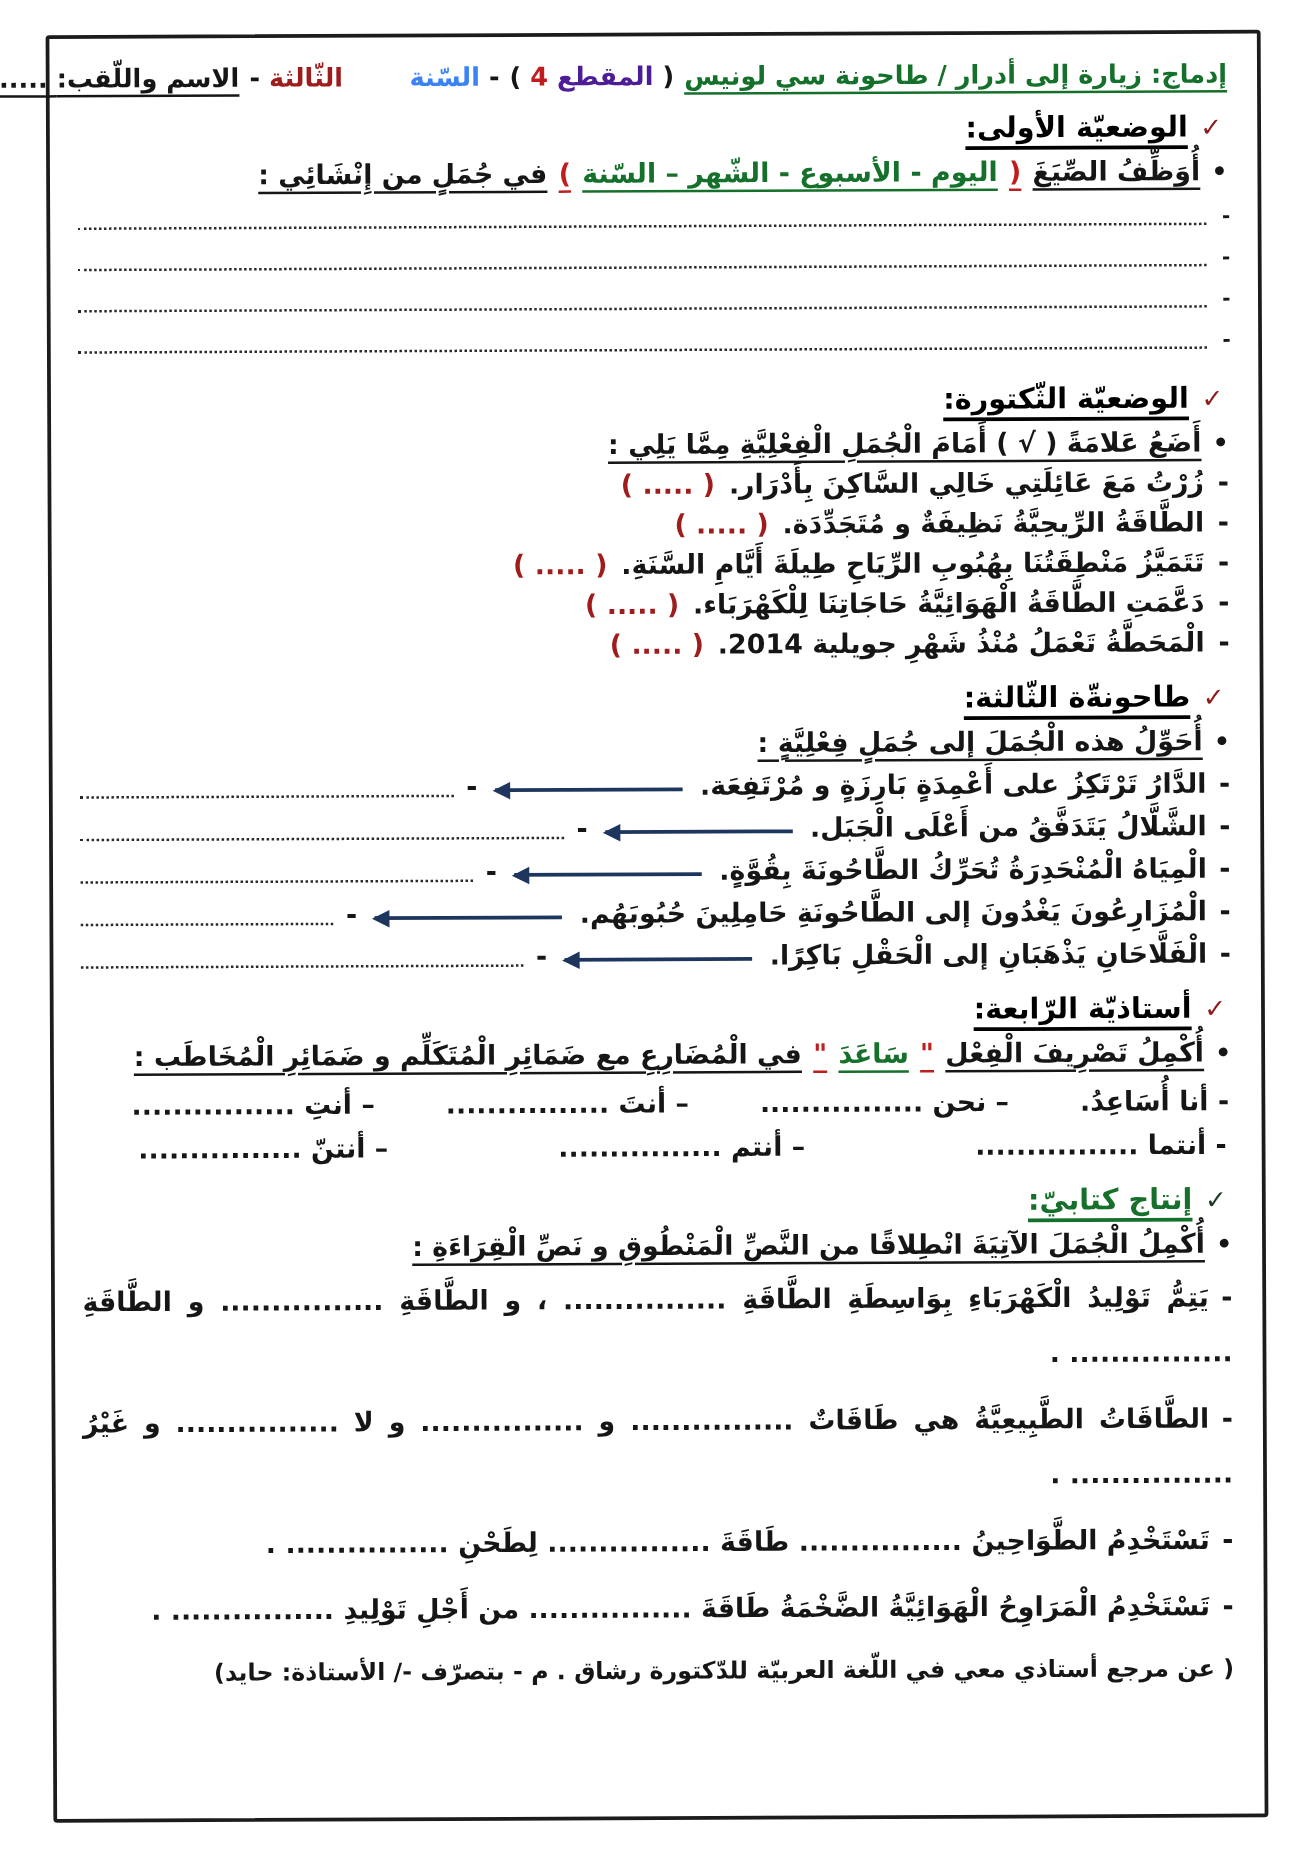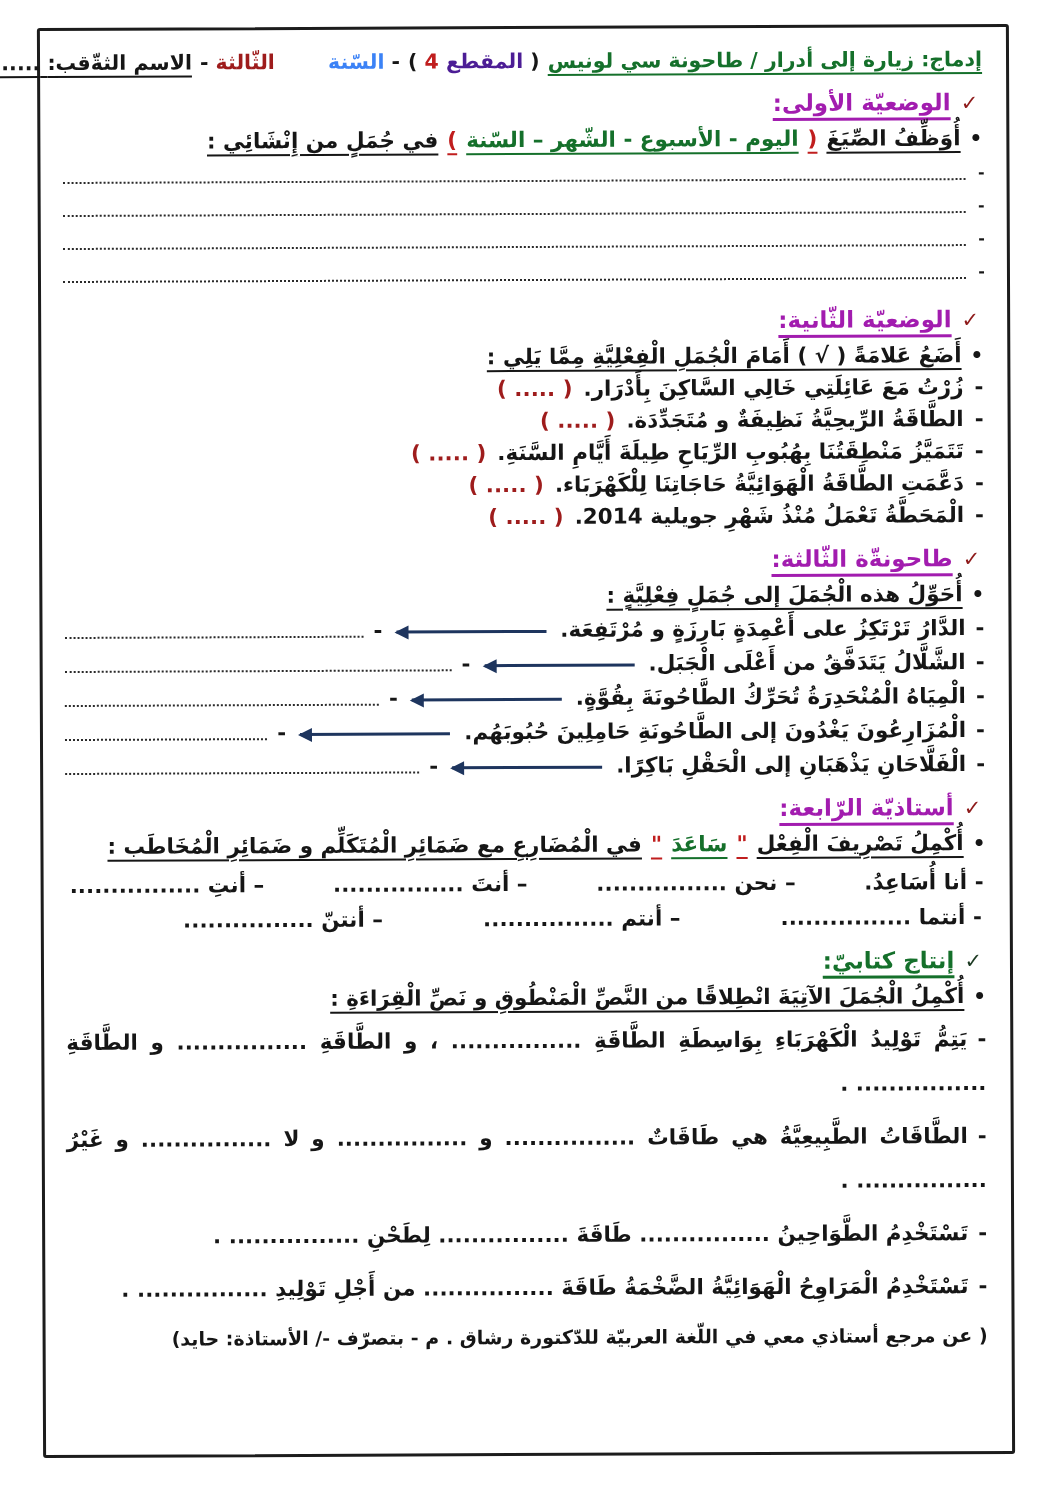--- a/index.html
+++ b/index.html
@@ -20,21 +20,21 @@
   .blue{color:#4c1d95;}
   .navy{color:#3b82f6;margin-left:46px;}
 
   .header-row{display:flex;justify-content:space-between;align-items:baseline;
     font-size:20.5px;margin:8px 2px 0 2px;gap:8px;}
   .header-group{white-space:nowrap;}
 
   .sec-head{display:flex;align-items:baseline;gap:10px;font-size:23px;margin:18px 6px 0 0;}
   .sec-head .check{color:#8e1a1a;font-size:21px;}
   .sec-head.green-head .check{color:#1c3a22;}
-  .sec-title{color:#a21caf;text-decoration:underline;text-decoration-thickness:2.5px;text-underline-offset:7px;}
+  .sec-title{color:#000000;text-decoration:underline;text-decoration-thickness:2.5px;text-underline-offset:7px;}
   .green-head .sec-title{color:#15702b;text-align:center;}
 
   .instr-row{display:flex;align-items:baseline;gap:9px;font-size:21.5px;margin:10px 2px 6px 0;flex-wrap:wrap;}
   .bullet{font-size:20px;}
   .instr-row .part{white-space:pre-wrap;}
 
   .write-line{display:flex;align-items:center;gap:12px;height:33px;}
   .dotfill{flex:1;border-bottom:2.6px dotted #2a2a2a;height:1px;transform:translateY(6px);}
 
   .item{display:flex;align-items:baseline;gap:11px;font-size:21.5px;margin:7px 2px 0 0;}
@@ -42,21 +42,21 @@
   .blank-paren{color:#9e1c1c;white-space:nowrap;}
 
   .arrow-item{display:flex;align-items:center;gap:10px;font-size:21.5px;margin:9px 2px 0 0;}
   .arrow{position:relative;width:150px;min-width:55px;height:2.6px;background:#1e355e;
     flex-shrink:1;margin:0 4px;transform:translateY(2px);}
   .arrow::after{content:"";position:absolute;left:-2px;top:-5.6px;width:0;height:0;
     border-top:7px solid transparent;border-bottom:7px solid transparent;border-right:14px solid #1e355e;}
 
   .conj-row{display:flex;justify-content:space-between;font-size:21.5px;margin:14px 4px 0 4px;}
   .conj-row.inset{justify-content:flex-start;gap:100px;margin-top:10px;padding-right:2px;}
-  .conj-cell{white-space:nowrap;}
+  .conj-cell{white-space:nowrap;margin-left:36px;}
 
   .wp{font-size:21.5px;line-height:2.05;text-align:justify;margin:9px 2px 0 0;}
   .wp .dash{margin-left:10px;}
 
   .footer{font-size:19px;margin:16px 2px 0 0;}
 </style>
 </head>
 <body>
 
 <div class="frame">
@@ -69,21 +69,21 @@
       <span class="red">4</span>
       <span>)</span>
     </span>
     <span class="header-group">
       <span>-</span>
       <span class="navy">السّنة</span>
       <span class="darkred">الثّالثة</span>
       <span>-</span>
     </span>
     <span class="header-group u">
-      <span>الاسم الثةّقب:</span>
+      <span>الاسم واللّقب:</span>
       <span>................</span>
     </span>
   </div>
 
   <div class="sec-head">
     <span class="check">✓</span>
     <span class="sec-title">الوضعيّة الأولى:</span>
   </div>
   <div class="instr-row">
     <span class="bullet">•</span>
@@ -107,21 +107,21 @@
       <span class="dotfill"></span>
     </div>
     <div class="write-line">
       <span class="dash">-</span>
       <span class="dotfill"></span>
     </div>
   </div>
 
   <div class="sec-head">
     <span class="check">✓</span>
-    <span class="sec-title">الوضعيّة الثّانية:</span>
+    <span class="sec-title">الوضعيّة الثّكتورة:</span>
   </div>
   <div class="instr-row">
     <span class="bullet">•</span>
     <span class="part u">أَضَعُ عَلامَةً ( √ ) أَمَامَ الْجُمَلِ الْفِعْلِيَّةِ مِمَّا يَلِي :</span>
   </div>
   <div class="item">
     <span class="dash">-</span>
     <span>زُرْتُ مَعَ عَائِلَتِي خَالِي السَّاكِنَ بِأَدْرَار.</span>
     <span class="blank-paren">( ..... )</span>
   </div>

